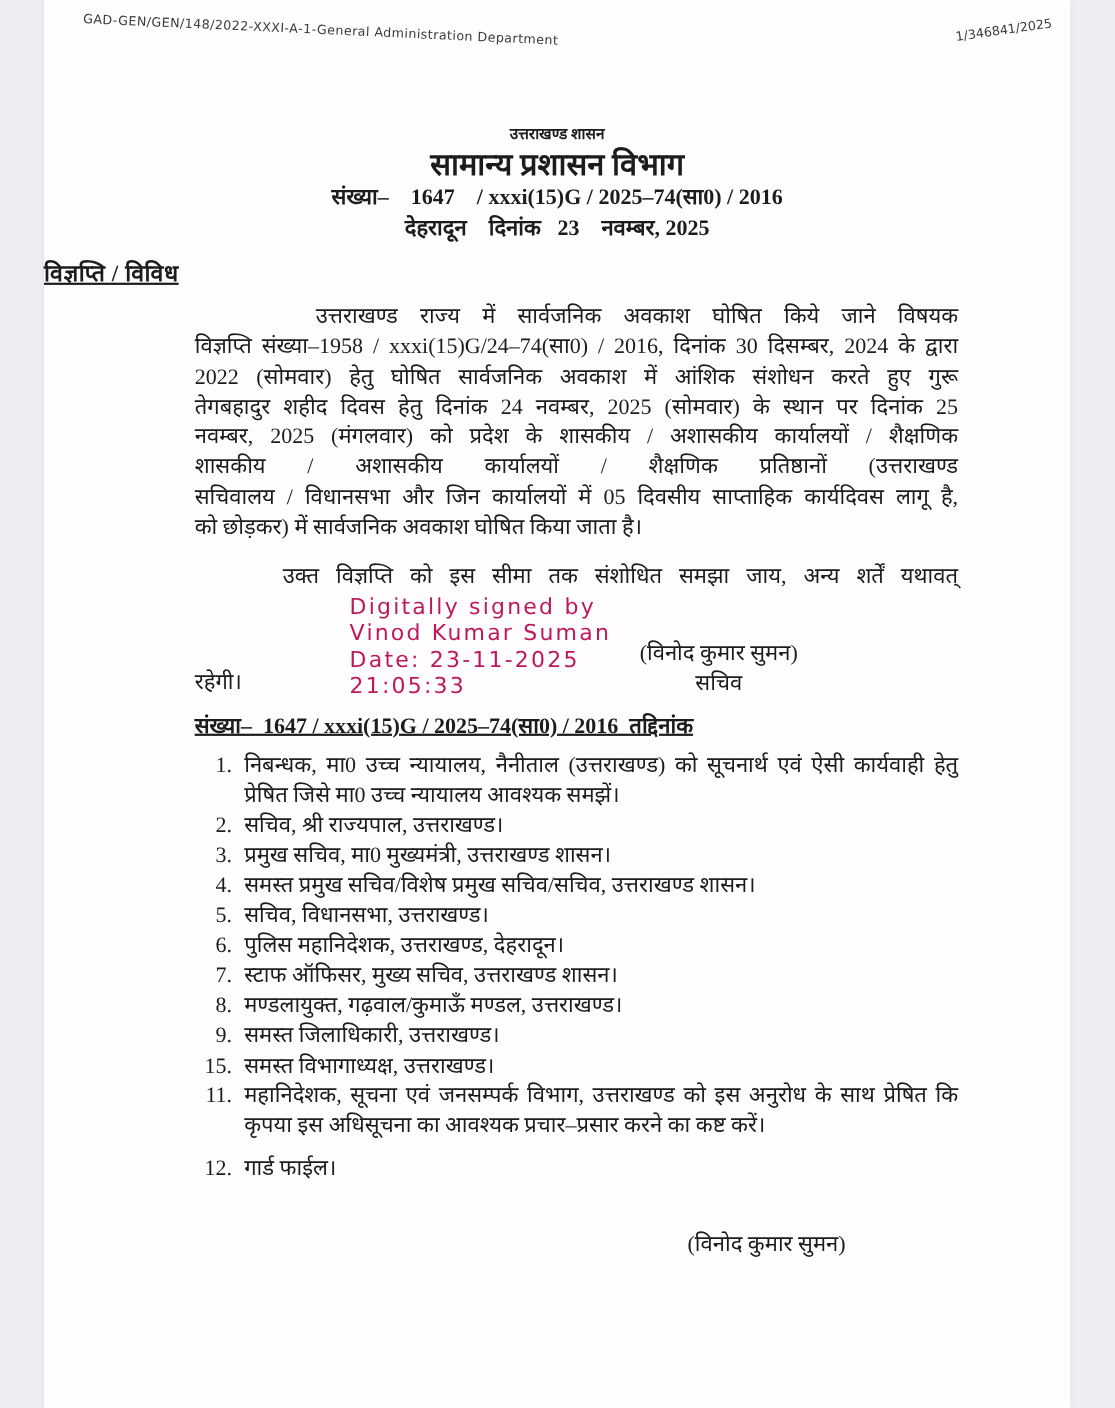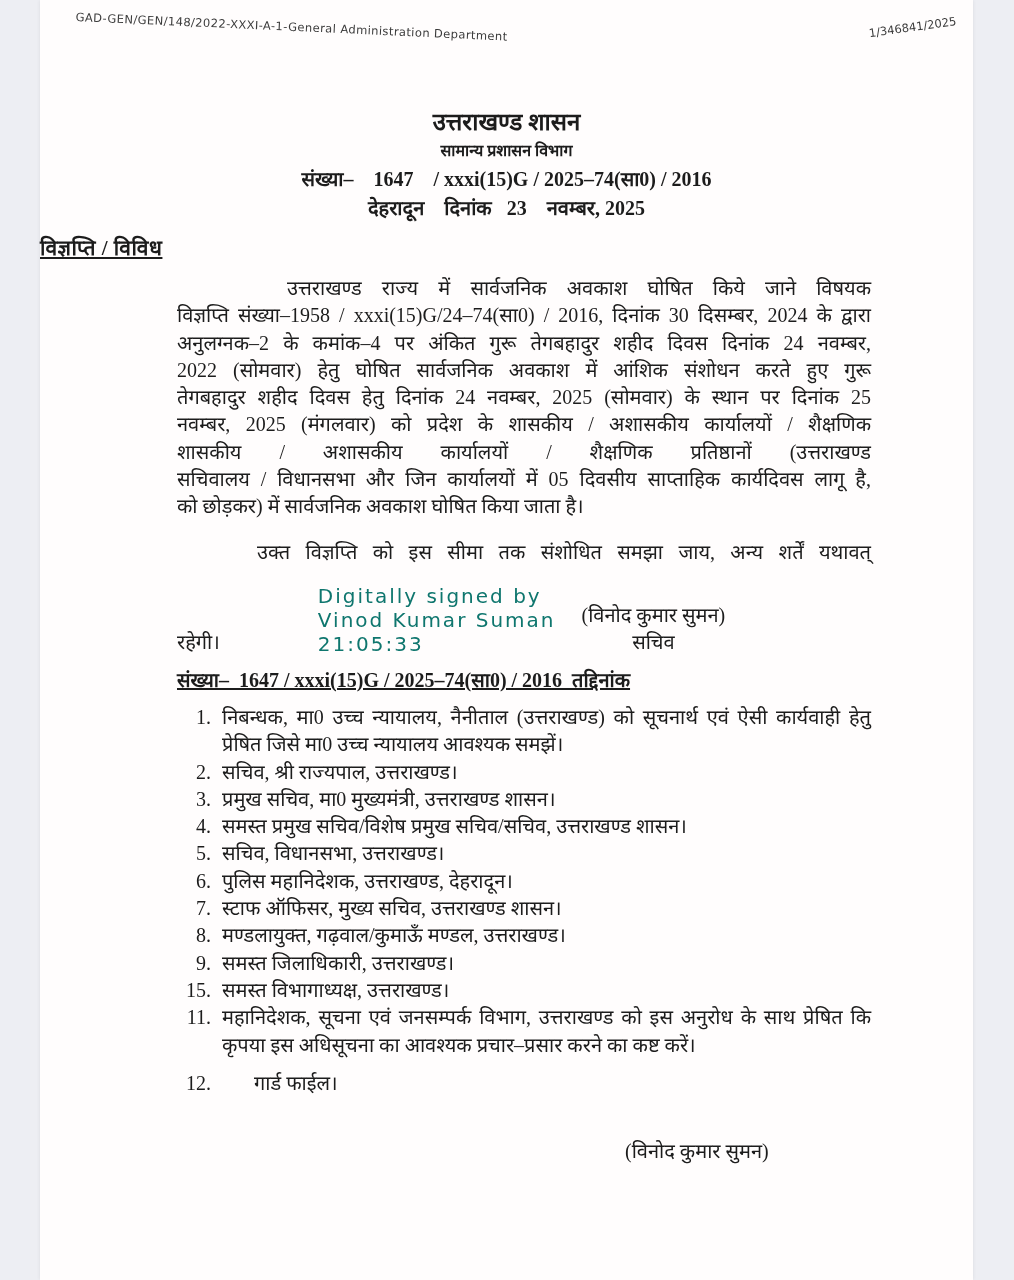--- a/index.html
+++ b/index.html
@@ -31,22 +31,22 @@
     font-size:11.5px;color:#3b3b3b;
     transform:rotate(-8deg);transform-origin:right top;
     white-space:nowrap;
   }
   .center-head{
     padding-top:110px;
     text-align:center;
     font-weight:bold;
     line-height:25px;
   }
-  .gov-title{font-size:24px;}
-  .dept-title{font-size:16px;margin-top:3px;}
+  .gov-title{font-size:14px;}
+  .dept-title{font-size:28px;margin-top:3px;}
   .num-line,.place-line{font-size:20px;margin-top:4px;white-space:pre;text-align:center;}
   .subject{
     text-align:left;font-size:21px;font-weight:bold;
     text-decoration:underline;
     margin-top:12px;
     letter-spacing:.5px;
   }
   .text-col{
     margin-left:137px;
     margin-right:102px; 
@@ -60,36 +60,36 @@
   .para1{margin-top:14px;}
   .para1 div.pline:first-of-type{text-indent:110px;}
   .para1 div.pline:last-of-type{text-align-last:left;}
   .para2-l1{margin-top:18px;text-indent:80px;}
   .sig-row{display:flex;align-items:flex-end;}
   .rahegi{line-height:27.3px;flex:none;}
   .digital{
     margin-left:98px;flex:none;
     font-family:"DejaVu Sans", sans-serif;
     font-size:20px;line-height:24px;
-    letter-spacing:2px;color:#0f766e;
+    letter-spacing:2px;color:#be185d;
   }
   .signer{
     margin-left:26px;margin-top:36px;flex:none;
     text-align:center;font-size:20px;line-height:27px;
   }
   .endors-no{
     margin-top:10px;
     font-weight:bold;text-decoration:underline;
     font-size:20px;white-space:pre;
   }
   .dist-list{margin-top:11px;}
   .item{display:flex;font-size:20px;line-height:27.3px;}
   .item .num{flex:none;width:34px;text-align:right;margin-right:11px;}
   .item .txt{flex:1;text-align:justify;}
-  .item:last-child{margin-top:11px;gap:32px;}
+  .item:last-child{margin-top:11px;}
   .footer-sig{
     margin-top:40px;margin-left:448px;
     font-size:20px;
   }
 </style>
 </head>
 <body>
 
 <div class="page">
 
@@ -106,21 +106,20 @@
   <div class="subject">विज्ञप्ति / विविध</div>
 
   <div class="text-col">
 
     <div class="para1">
 
         <div class="pline">उत्तराखण्ड राज्य में सार्वजनिक अवकाश घोषित किये जाने विषयक</div>
 
         <div class="pline">विज्ञप्ति संख्या–1958 / xxxi(15)G/24–74(सा0) / 2016, दिनांक 30 दिसम्बर, 2024 के द्वारा</div>
 
-        <div class="pline">अनुलग्नक–2 के कमांक–4 पर अंकित गुरू तेगबहादुर शहीद दिवस दिनांक 24 नवम्बर,</div>
 
         <div class="pline">2022 (सोमवार) हेतु घोषित सार्वजनिक अवकाश में आंशिक संशोधन करते हुए गुरू</div>
 
         <div class="pline">तेगबहादुर शहीद दिवस हेतु दिनांक 24 नवम्बर, 2025 (सोमवार) के स्थान पर दिनांक 25</div>
 
         <div class="pline">नवम्बर, 2025 (मंगलवार) को प्रदेश के शासकीय / अशासकीय कार्यालयों / शैक्षणिक</div>
 
         <div class="pline">शासकीय / अशासकीय कार्यालयों / शैक्षणिक प्रतिष्ठानों (उत्तराखण्ड</div>
 
         <div class="pline">सचिवालय / विधानसभा और जिन कार्यालयों में 05 दिवसीय साप्ताहिक कार्यदिवस लागू है,</div>
@@ -131,20 +130,21 @@
     <div class="pline para2-l1">उक्त विज्ञप्ति को इस सीमा तक संशोधित समझा जाय, अन्य शर्तें यथावत्</div>
 
     <div class="sig-row">
       <div class="rahegi">रहेगी।</div>
       <div class="digital">
 
           <div class="dline">Digitally signed by</div>
 
           <div class="dline">Vinod Kumar Suman</div>
 
+          <div class="dline">Date: 23-11-2025</div>
 
           <div class="dline">21:05:33</div>
         </div>
       <div class="signer">
         <div>(विनोद कुमार सुमन)</div>
         <div>सचिव</div>
       </div>
     </div>
 
     <div class="endors-no">संख्या–  1647 / xxxi(15)G / 2025–74(सा0) / 2016  तद्दिनांक</div>

